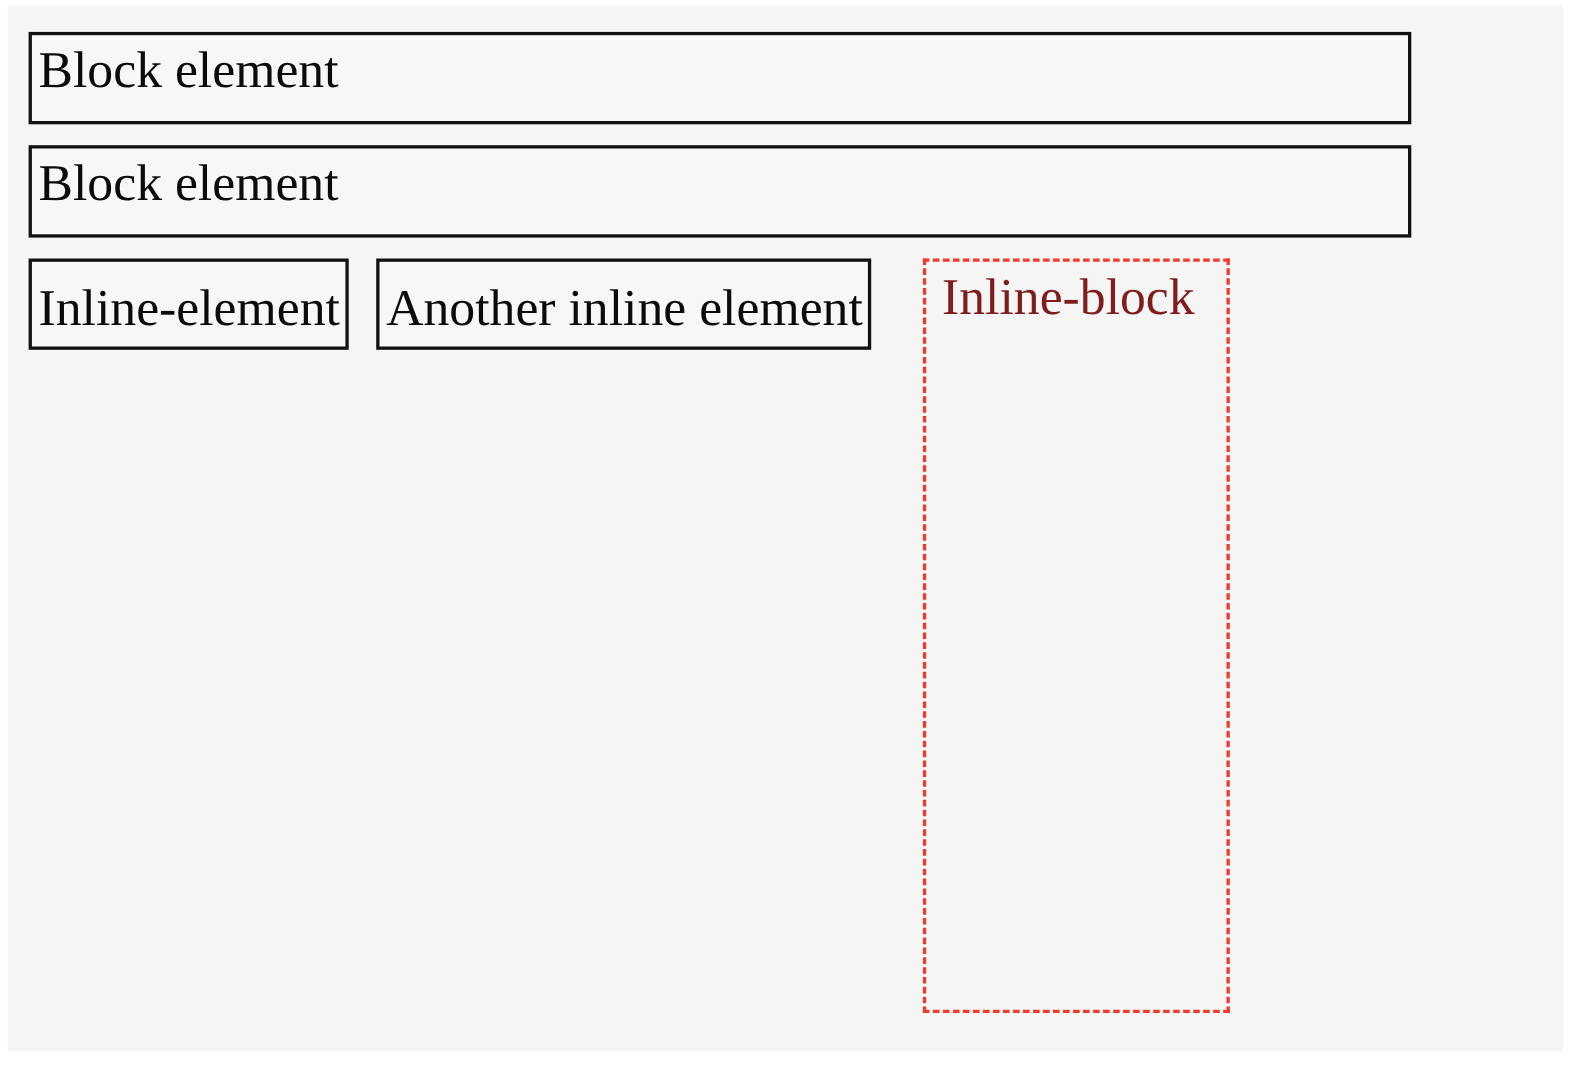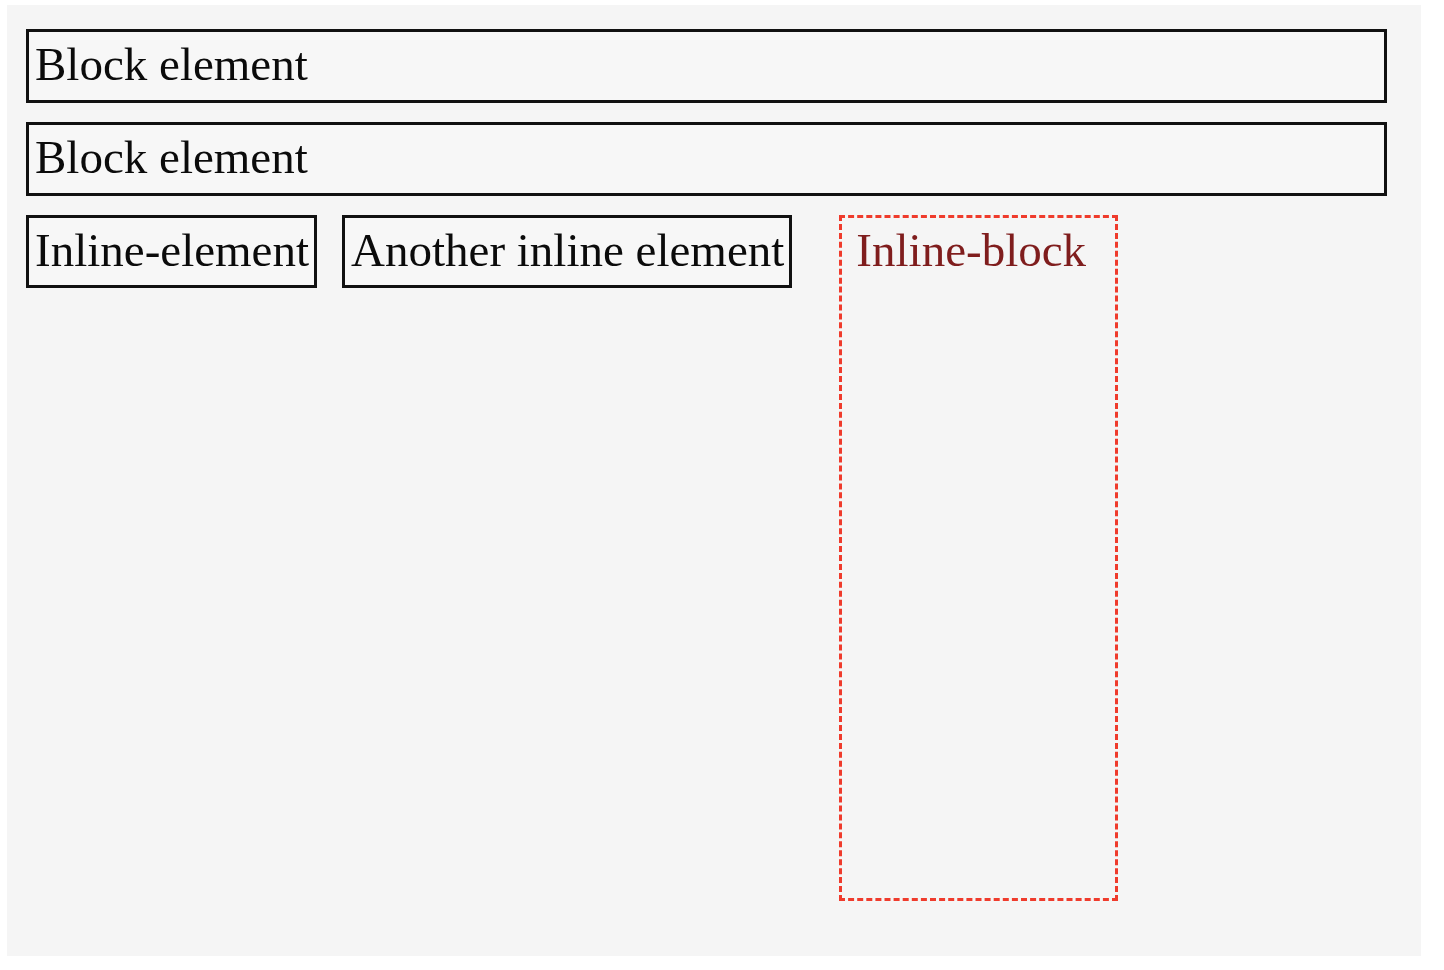--- a/index.html
+++ b/index.html
@@ -34,41 +34,41 @@
 
   
   .block-box {
     display: block;
     box-sizing: border-box;
     border: 3px solid #111111;
     background: #f7f7f7;
     font-size: 47px;
     line-height: 1.0;
     color: #0b0b0b;
-    padding: 9px 4px 12px 6px;
-    width: 1361px;
+    padding: 9px 4px 22px 6px;
+    width: 1257px;
     margin: 0 0 19px 0;
     white-space: nowrap;
   }
 
   
   .inline-row {
     display: block;
     font-size: 0;
     white-space: nowrap;
   }
   .inline-box {
     display: inline-block;
     box-sizing: border-box;
     border: 3px solid #111111;
     background: #f7f7f7;
     font-size: 47px;
     line-height: 1.0;
     color: #0b0b0b;
-    padding: 9px 5px 11px 6px;
+    padding: 19px 5px 11px 6px;
     vertical-align: top;
     white-space: nowrap;
   }
   .inline-box + .inline-box {
     margin-left: 25px;
   }
 
   
   .inline-block-box {
     display: inline-block;

